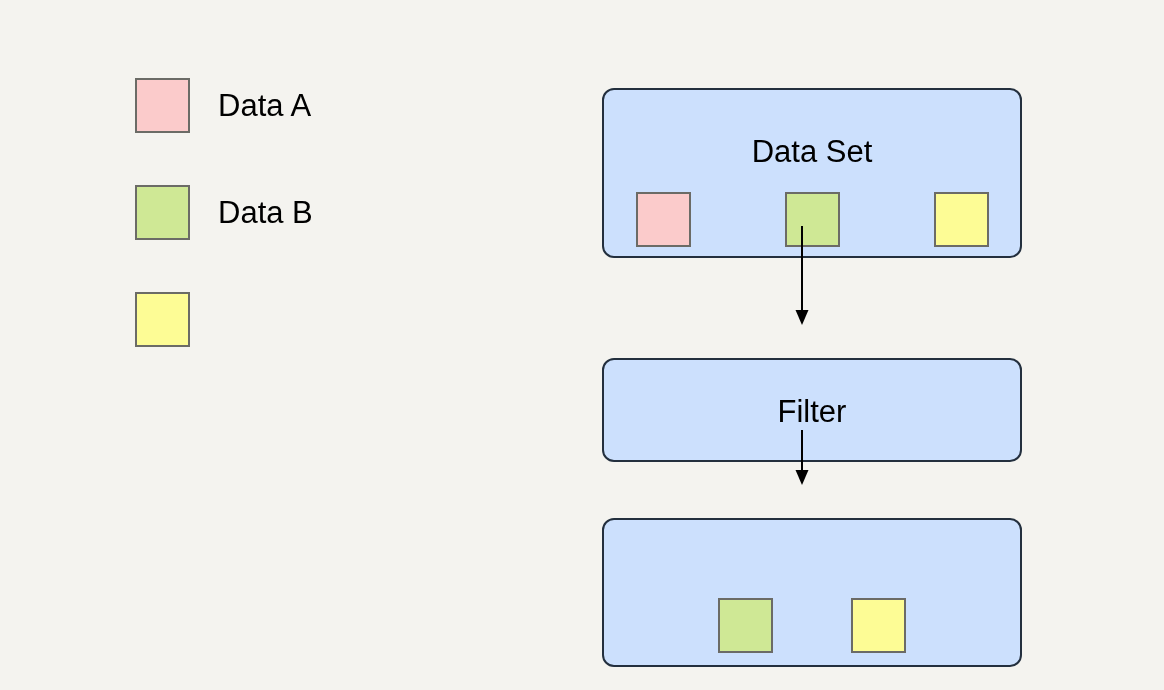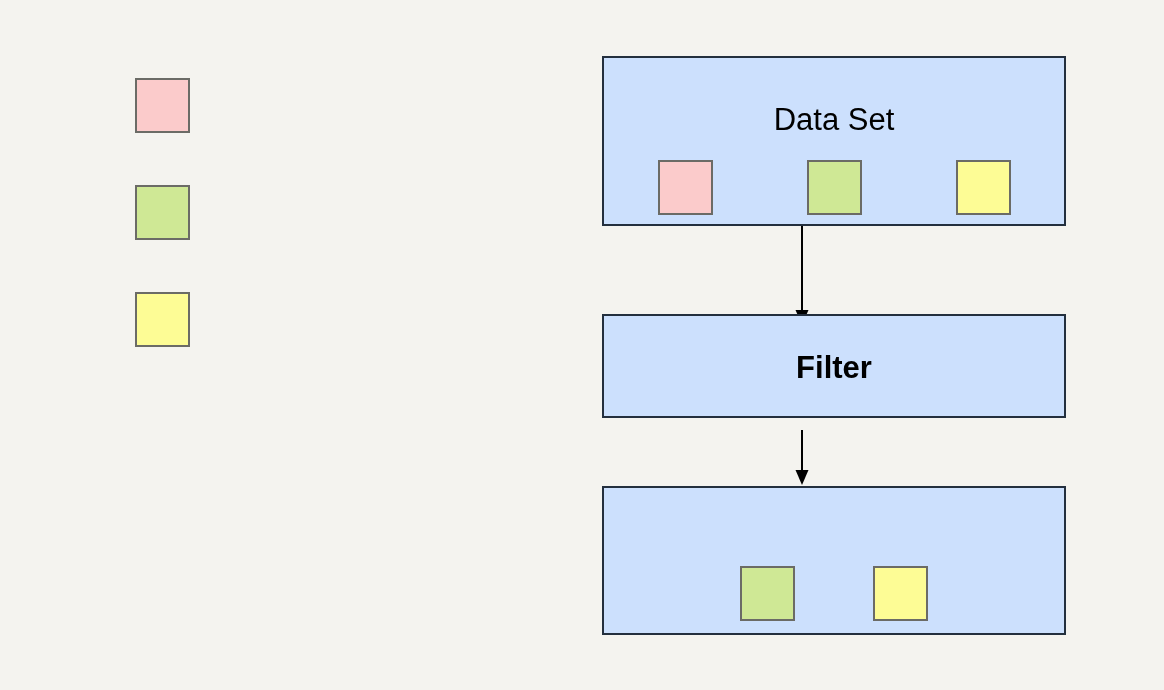--- a/index.html
+++ b/index.html
@@ -48,28 +48,29 @@
     font-size: 31px;
     line-height: 55px;
     color: #000000;
     white-space: nowrap;
   }
 
   
   .flow-box {
     position: absolute;
     left: 602px;
-    width: 464px;
+    width: 420px;
     box-sizing: border-box;
     background: #cce0fd;
     border: 2px solid #232f3e;
-    border-radius: 0;
+    border-radius: 12px;
+    margin-top: 32px;
   }
   #box-dataset  { top: 56px;  height: 170px; }
-  #box-filter   { top: 314px; height: 104px; font-weight: bold; }
+  #box-filter   { top: 326px; height: 104px; }
   #box-workflow { top: 486px; height: 149px; }
 
   .box-title {
     position: absolute;
     left: 0;
     width: 100%;
     text-align: center;
     font-size: 31px;
     color: #000000;
     white-space: nowrap;
@@ -106,24 +107,26 @@
 </style>
 </head>
 <body>
 
 <div id="canvas">
 
   <div id="legend">
 
     <div class="legend-row r0">
       <div class="swatch" style="background:#fbcbcb"></div>
+      <div class="legend-label">Data A</div>
     </div>
 
     <div class="legend-row r1">
       <div class="swatch" style="background:#cfe895"></div>
+      <div class="legend-label">Data B</div>
     </div>
 
     <div class="legend-row r2">
       <div class="swatch" style="background:#fdfc95"></div>
     </div>
 
   </div>
 
   <div class="flow-box" id="box-dataset">
     <div class="box-title">Data Set</div>

